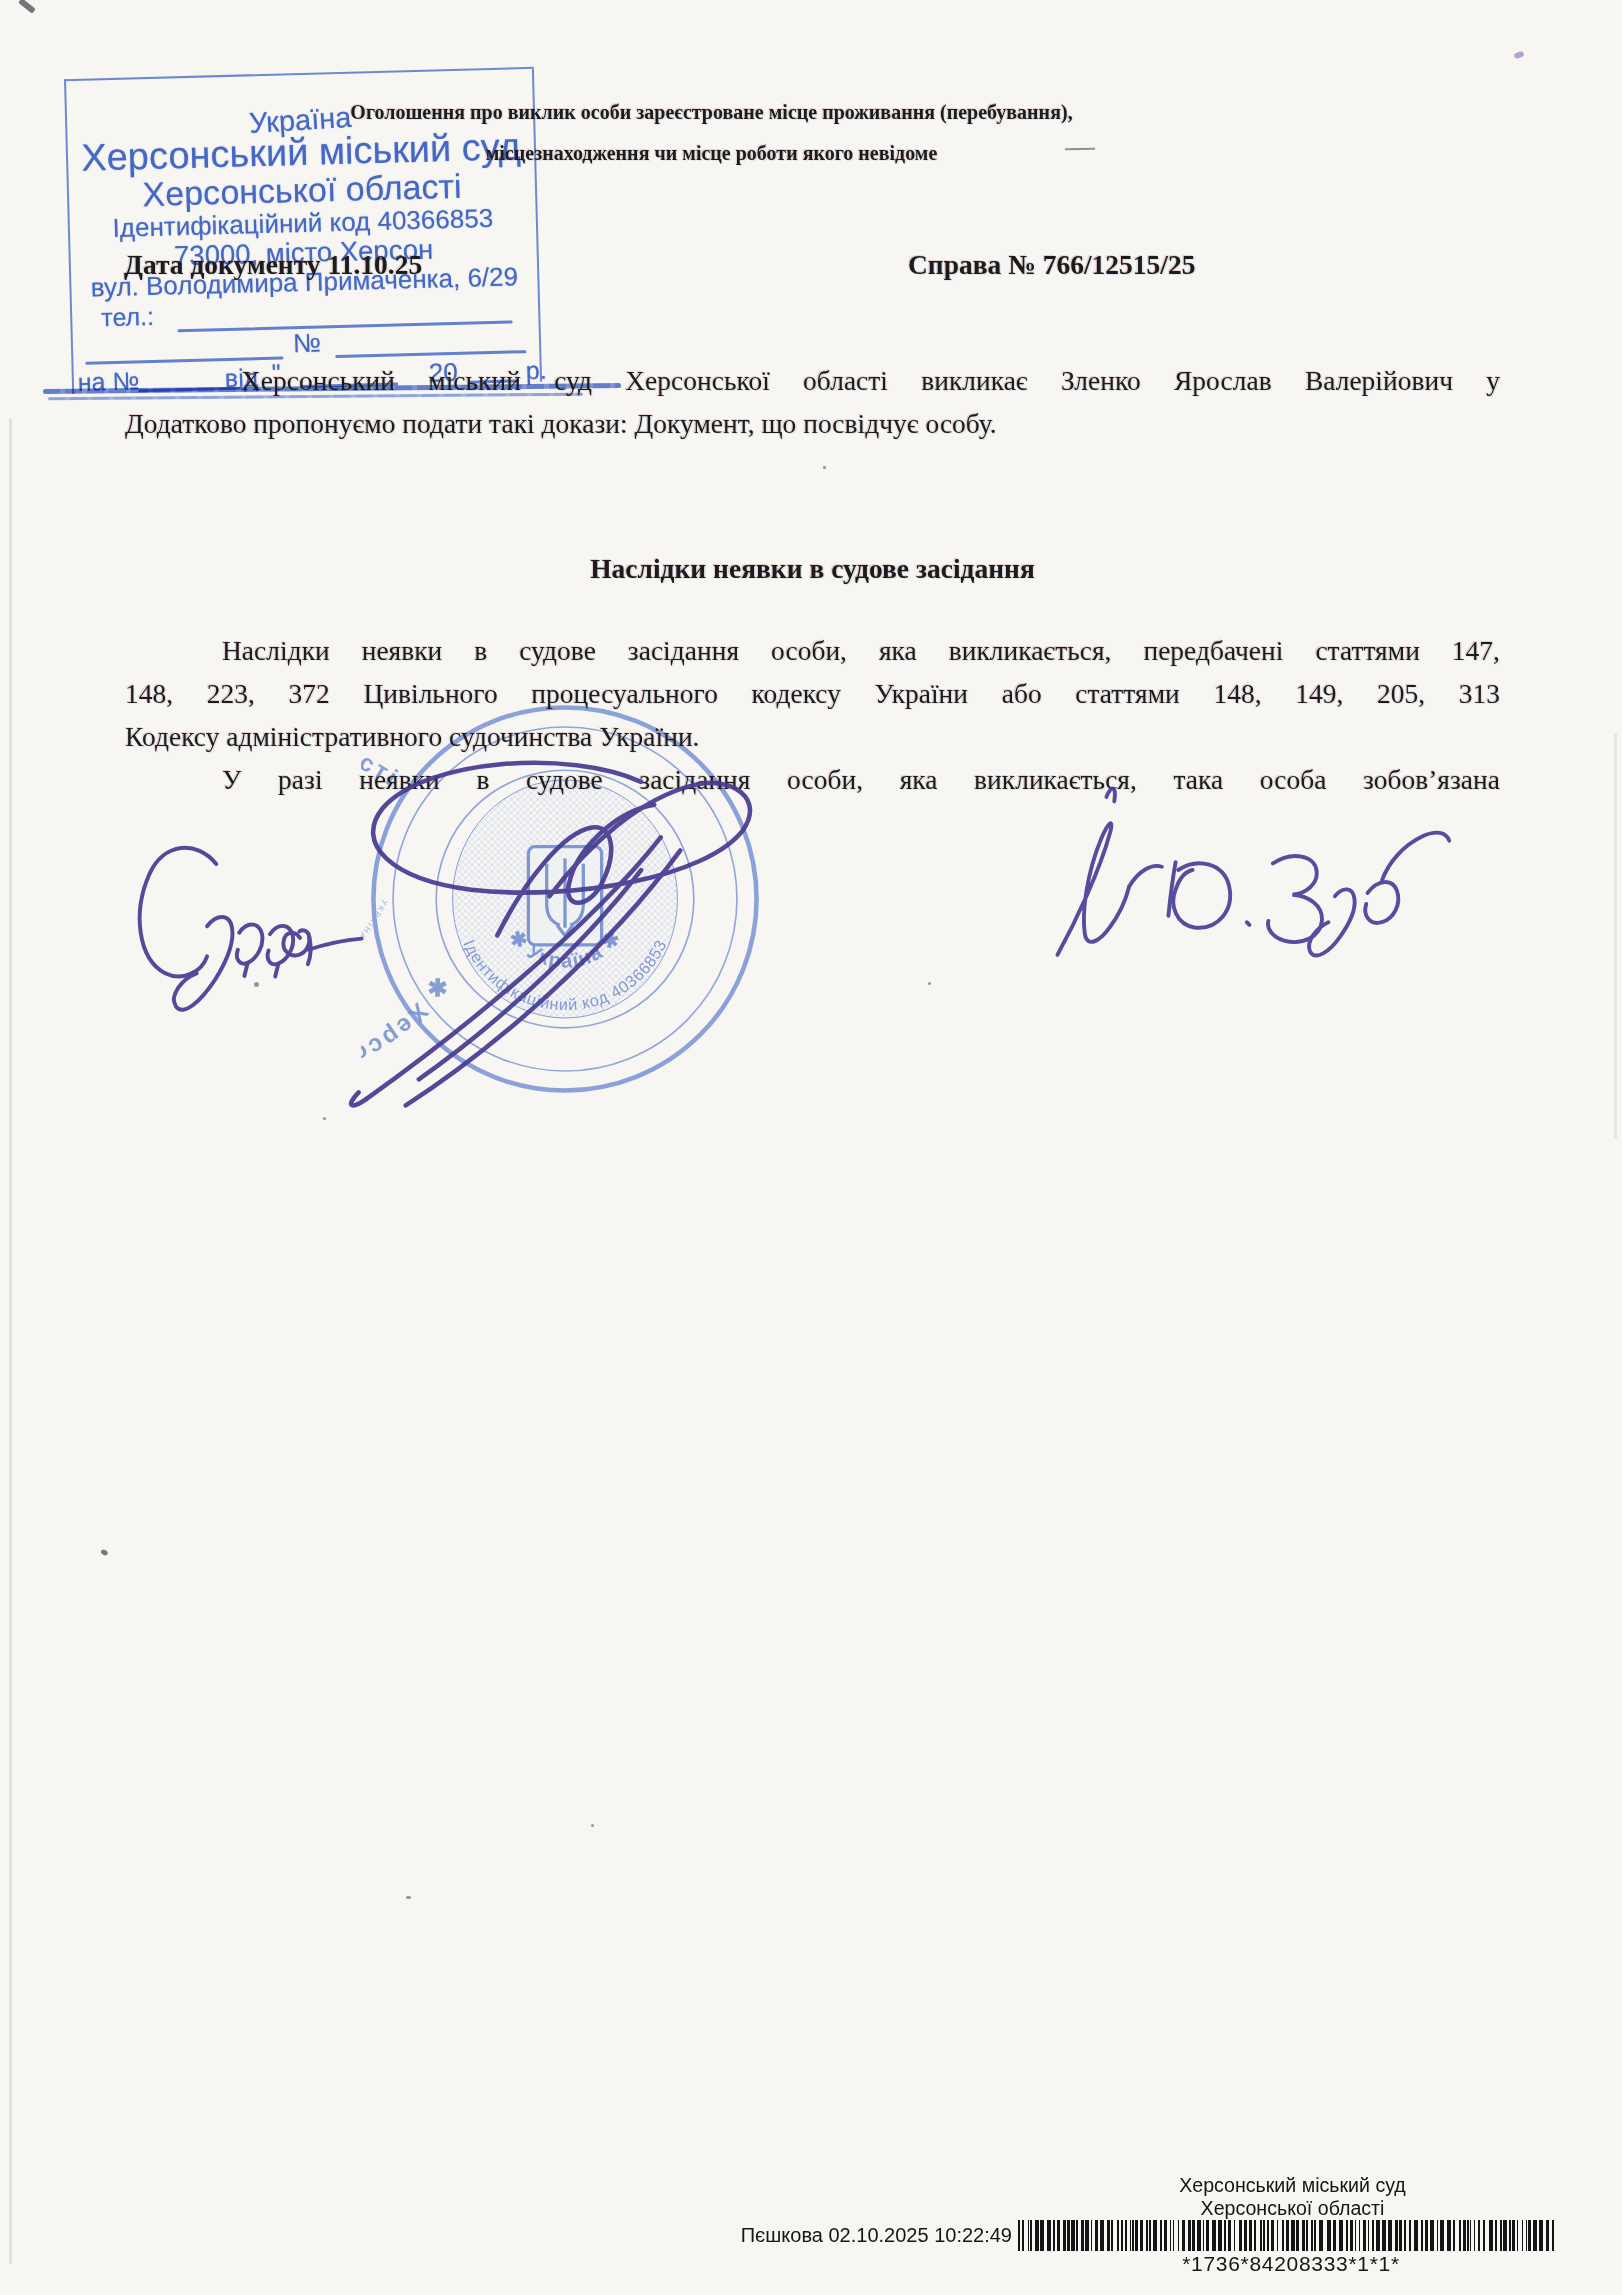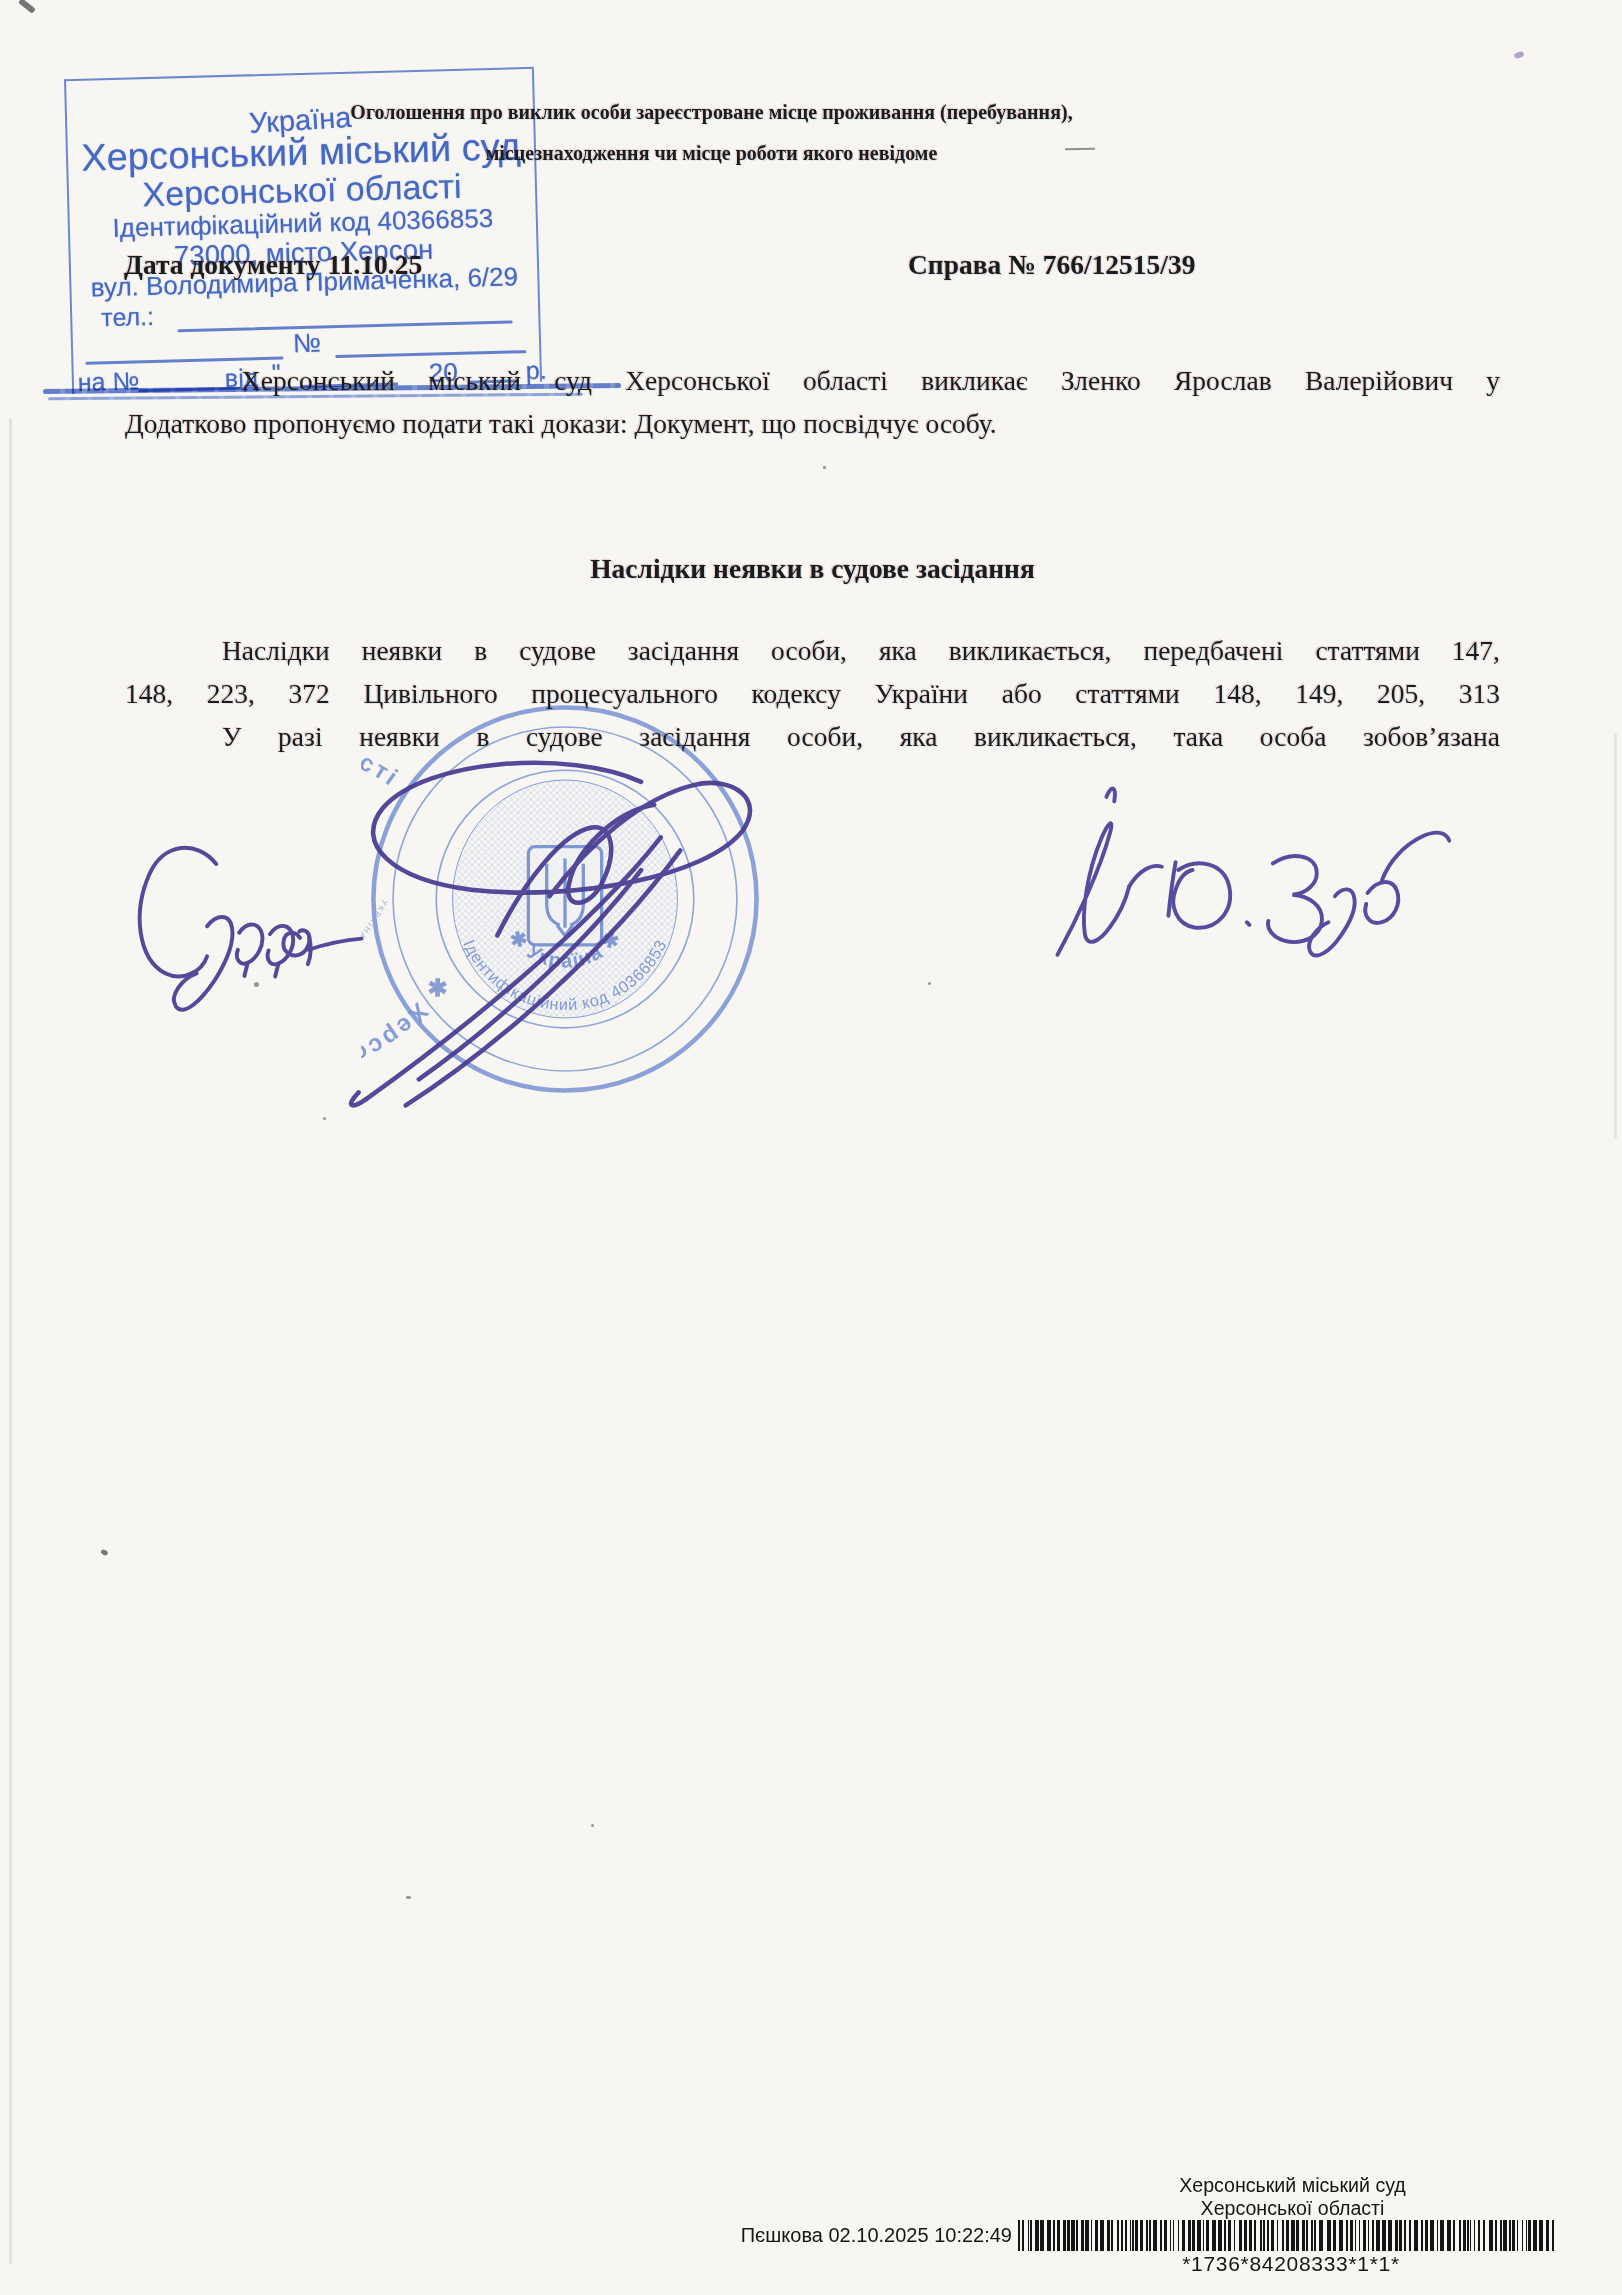--- a/index.html
+++ b/index.html
@@ -108,32 +108,33 @@
       </g>
     </svg>
   </div>
 
   <div class="abs ink bold serif" style="left:0;top:92px;width:1423px;text-align:center;font-size:20px;line-height:41px;">
     <div>Оголошення про виклик особи зареєстроване місце проживання (перебування),</div>
     <div>місцезнаходження чи місце роботи якого невідоме</div>
   </div>
 
   <div class="abs ink bold serif" style="left:124px;top:249px;font-size:27.5px;">Дата документу 11.10.25</div>
-  <div class="abs ink bold serif" style="left:908px;top:249px;font-size:27.5px;">Справа № 766/12515/39</div>
+  <div class="abs ink bold serif" style="left:908px;top:249px;font-size:27.5px;">Справа № 766/12515/25</div>
 
   <div class="abs ink serif" style="left:125px;top:359px;">
     <div class="bodyline jline" style="text-indent:116px;">Херсонський міський суд Херсонської області викликає Зленко Ярослав Валерійович у</div>
     <div class="bodyline">Додатково пропонуємо подати такі докази: Документ, що посвідчує особу.</div>
   </div>
 
   <div class="abs ink bold serif" style="left:125px;top:553px;width:1375px;text-align:center;font-size:27.5px;">Наслідки неявки в судове засідання</div>
 
   <div class="abs ink serif" style="left:125px;top:629px;">
     <div class="bodyline jline" style="text-indent:97px;">Наслідки неявки в судове засідання особи, яка викликається, передбачені статтями 147,</div>
     <div class="bodyline jline">148, 223, 372 Цивільного процесуального кодексу України або статтями 148, 149, 205, 313</div>
+    <div class="bodyline">Кодексу адміністративного судочинства України.</div>
     <div class="bodyline jline" style="text-indent:97px;">У разі неявки в судове засідання особи, яка викликається, така особа зобов’язана</div>
   </div>
 
   <div class="abs" style="left:118px;top:828px;">
     <svg width="262" height="216" viewBox="0 0 400 330">
       <title>Суддя</title>
       <g fill="none" stroke="#473c93" stroke-width="6" stroke-linecap="round" opacity="0.92">
         <path d="M 150,55 C 120,18 70,22 48,70 C 22,128 30,200 72,222 C 98,235 128,220 136,196"></path>
         <path d="M 136,150 C 150,132 170,130 174,152 C 178,175 165,205 148,232 C 128,262 100,290 88,272 C 78,256 98,230 120,222"></path>
         <path d="M 185,160 C 198,142 216,144 220,163 C 223,180 212,200 198,206 C 186,211 178,200 183,186"></path>

